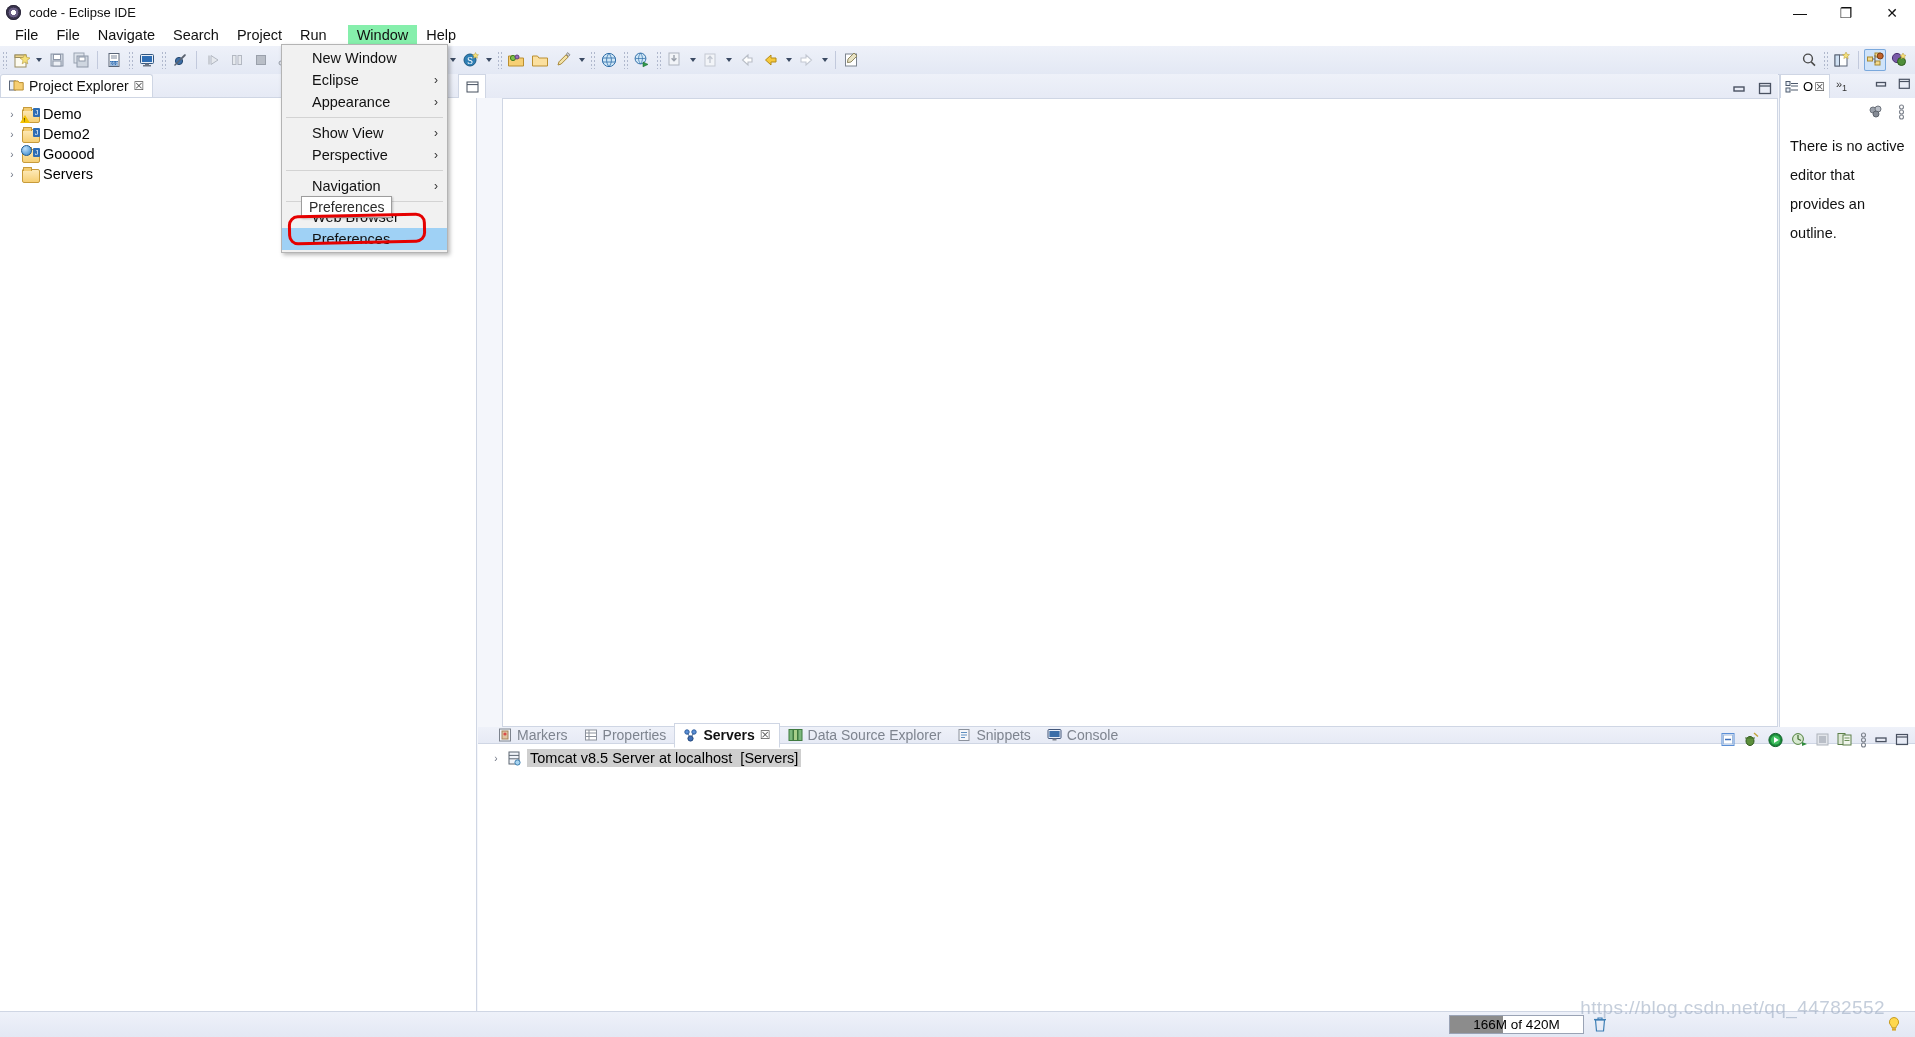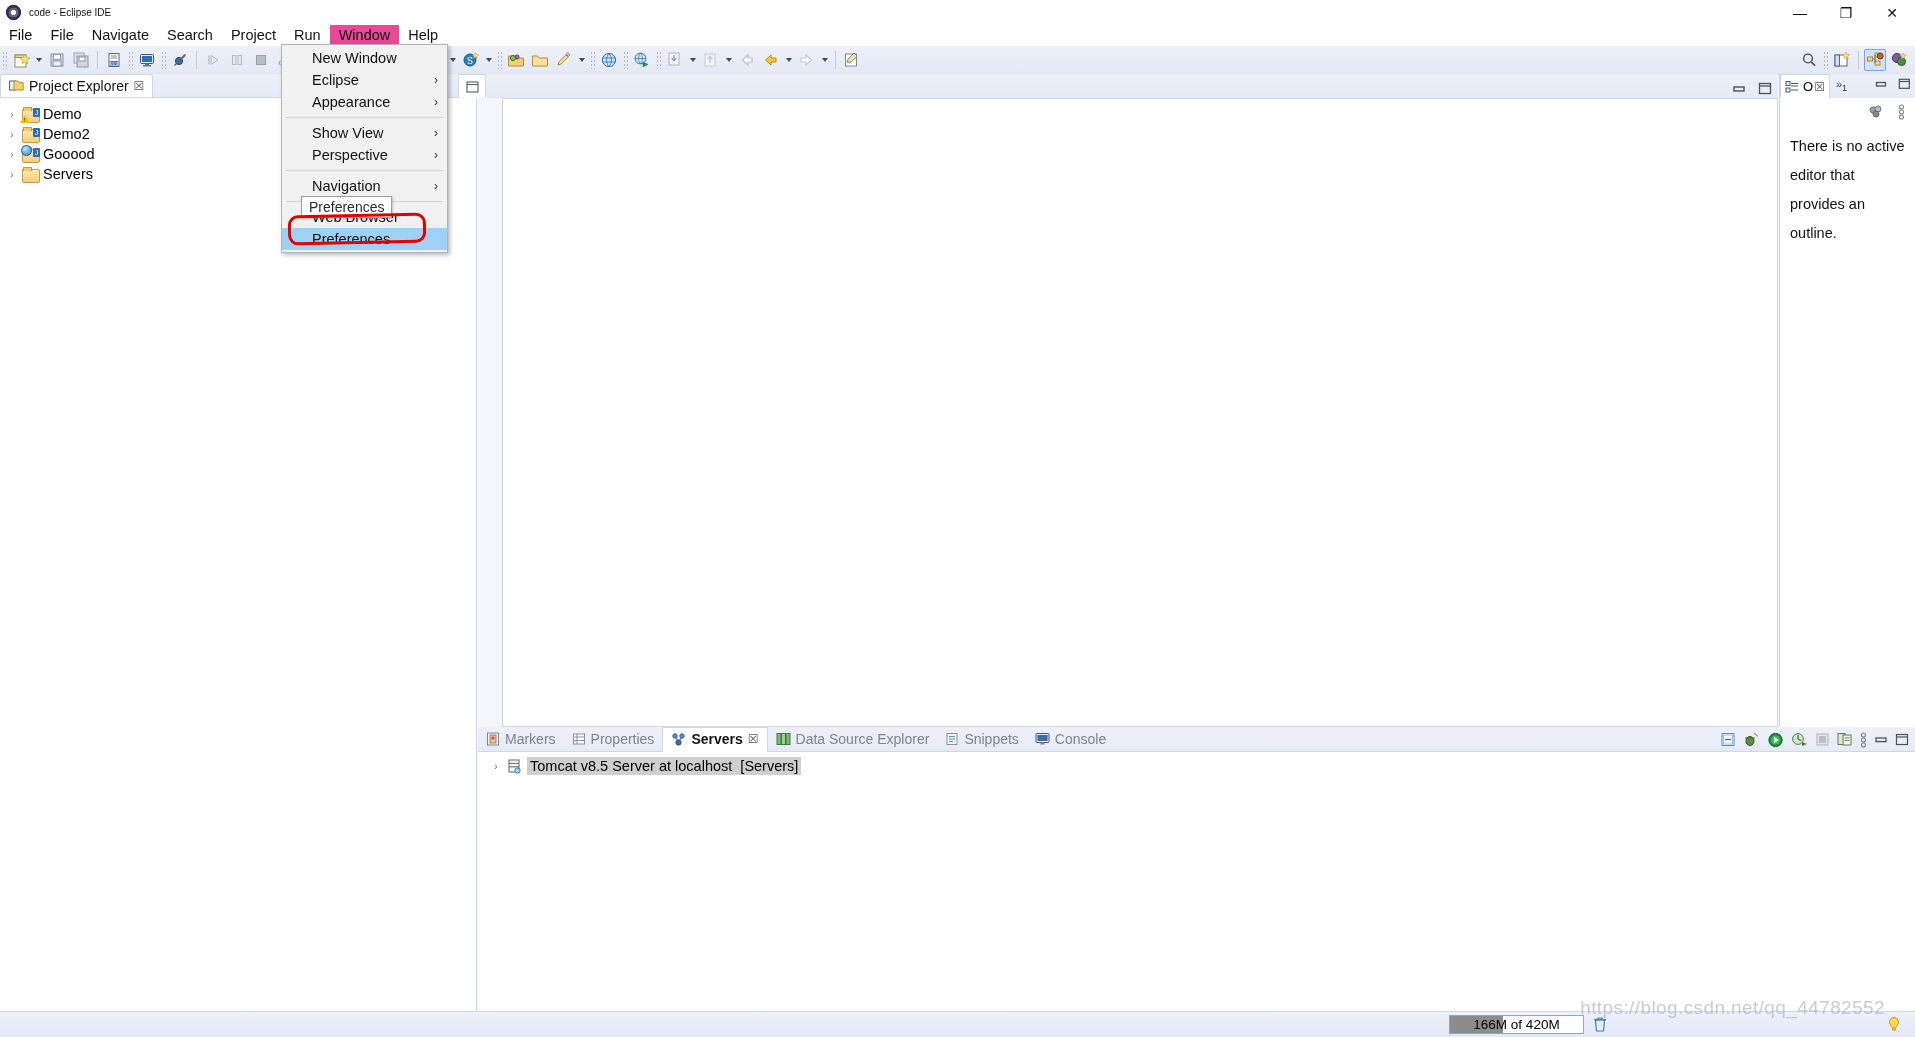--- a/index.html
+++ b/index.html
@@ -23,36 +23,36 @@
   .title-icon{
     width:17px;height:17px;margin-left:5px;margin-right:7px;
     position:relative;
   }
   .title-icon .ring{
     position:absolute;left:1px;top:1px;width:15px;height:15px;
     border-radius:50%;
     background:radial-gradient(circle at 50% 50%, #ffffff 0 22%, #6a5f86 24% 46%, #3b3550 48% 72%, #8a84a0 74% 100%);
     box-shadow:inset 0 0 0 1px #2d2a3c;
   }
-  .title-text{font-size:10px;color:#111;}
+  .title-text{font-size:13px;color:#111;}
   .win-ctrls{position:absolute;right:0;top:0;height:25px;display:flex;}
   .win-btn{width:46px;height:25px;display:flex;align-items:center;justify-content:center;
     font-size:14px;color:#111;}
 
   
   .menubar{
     position:absolute;left:0;top:25px;width:1915px;height:21px;
     background:#ffffff;display:flex;align-items:center;
-    box-sizing:border-box;
+    padding-left:6px;box-sizing:border-box;
   }
   .menu-item{
     padding:2px 9px;font-size:14.5px;color:#111;line-height:17px;
     white-space:nowrap;
   }
-  .menu-item.active{background:#ec4899;}
+  .menu-item.active{background:#86efac;margin-left:12px;}
 
   
   .toolbar{
     position:absolute;left:0;top:46px;width:1915px;height:28px;
     background:linear-gradient(#eef1f9,#e3e8f4);
     border-bottom:1px solid #c6cde0;
     display:flex;align-items:center;
   }
   .grip{width:5px;height:18px;margin:0 2px;
     background-image:radial-gradient(#b0b8cd 35%, transparent 36%);
@@ -123,23 +123,23 @@
     position:absolute;left:24px;top:24px;right:0;bottom:0;
     background:#ffffff;border:1px solid #cfd6e4;box-sizing:border-box;
   }
 
   
   .bottom-pane{
     position:absolute;left:478px;top:727px;width:1437px;height:285px;
     background:#ffffff;box-sizing:border-box;
   }
   .bottom-tabbar{
-    height:25px;background:linear-gradient(#eef1f9,#e6eaf5);
+    height:17px;background:linear-gradient(#eef1f9,#e6eaf5);
     border-bottom:1px solid #cfd6e4;
-    display:flex;align-items:center;position:relative;padding-left:0;box-sizing:border-box;
+    display:flex;align-items:center;position:relative;padding-left:12px;box-sizing:border-box;
   }
   .b-tab{display:flex;align-items:center;gap:5px;height:25px;padding:0 8px;
     font-size:14px;color:#7e848f;box-sizing:border-box;}
   .b-tab.active{background:#ffffff;color:#111;font-weight:bold;
     border:1px solid #cfd6e4;border-bottom:1px solid #ffffff;}
   .b-ctrls{position:absolute;right:6px;top:0;height:25px;display:flex;align-items:center;gap:7px;}
   .server-row{display:flex;align-items:center;height:22px;gap:5px;padding-left:12px;font-size:14.5px;margin-top:3px;}
   .server-label{background:#cfcfcf;padding:1px 3px;}
 
   

